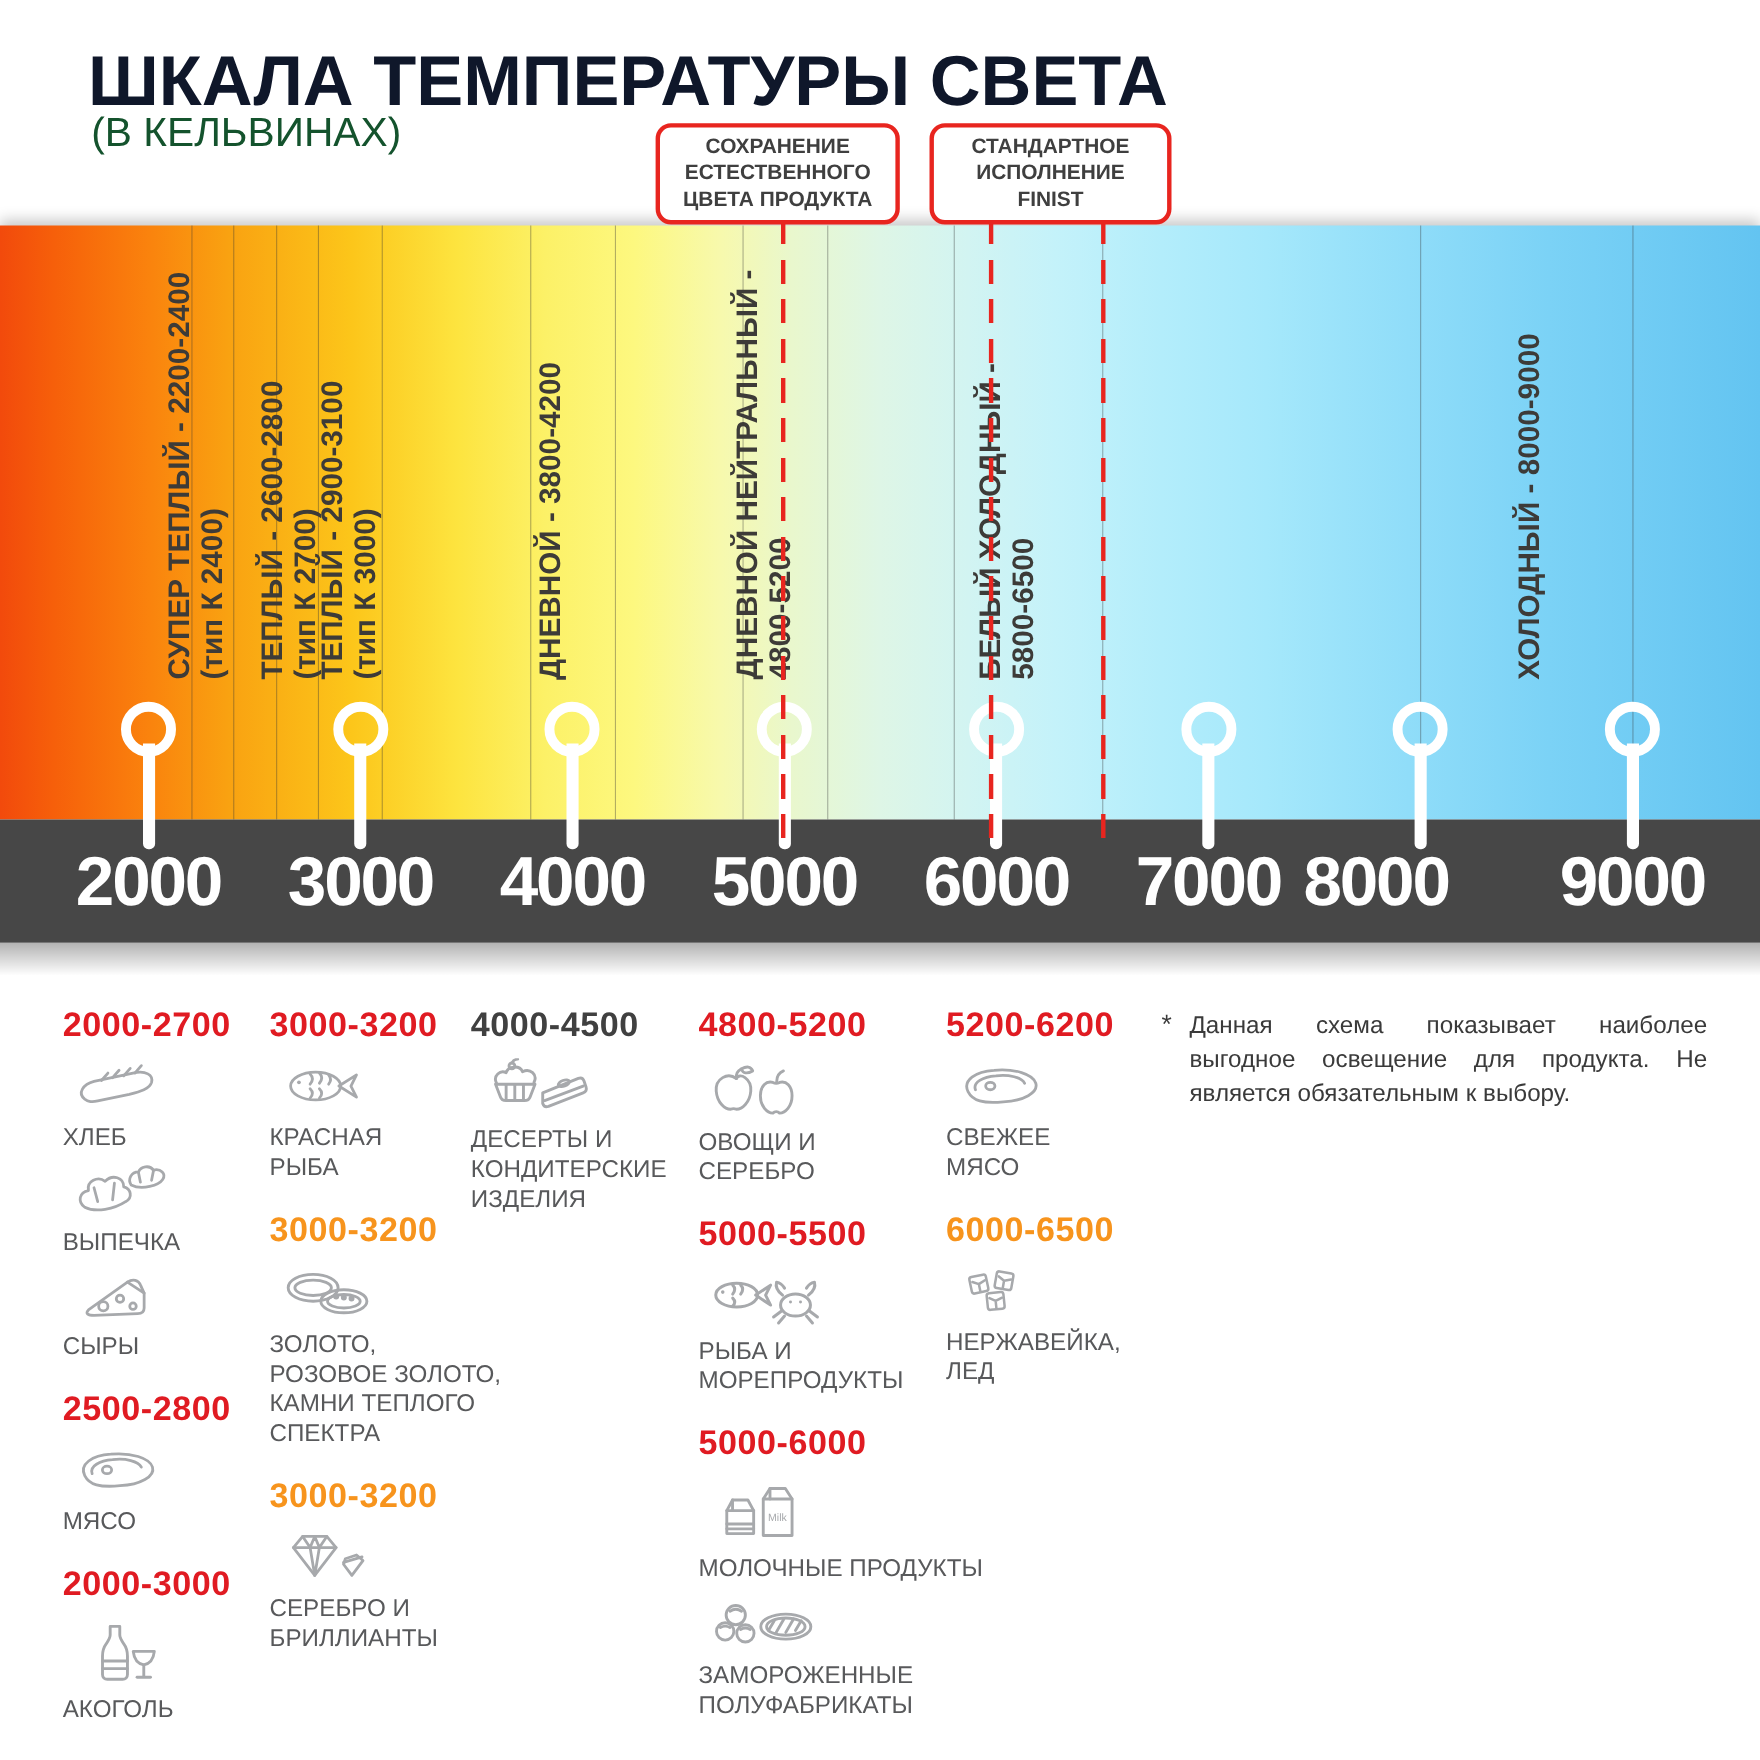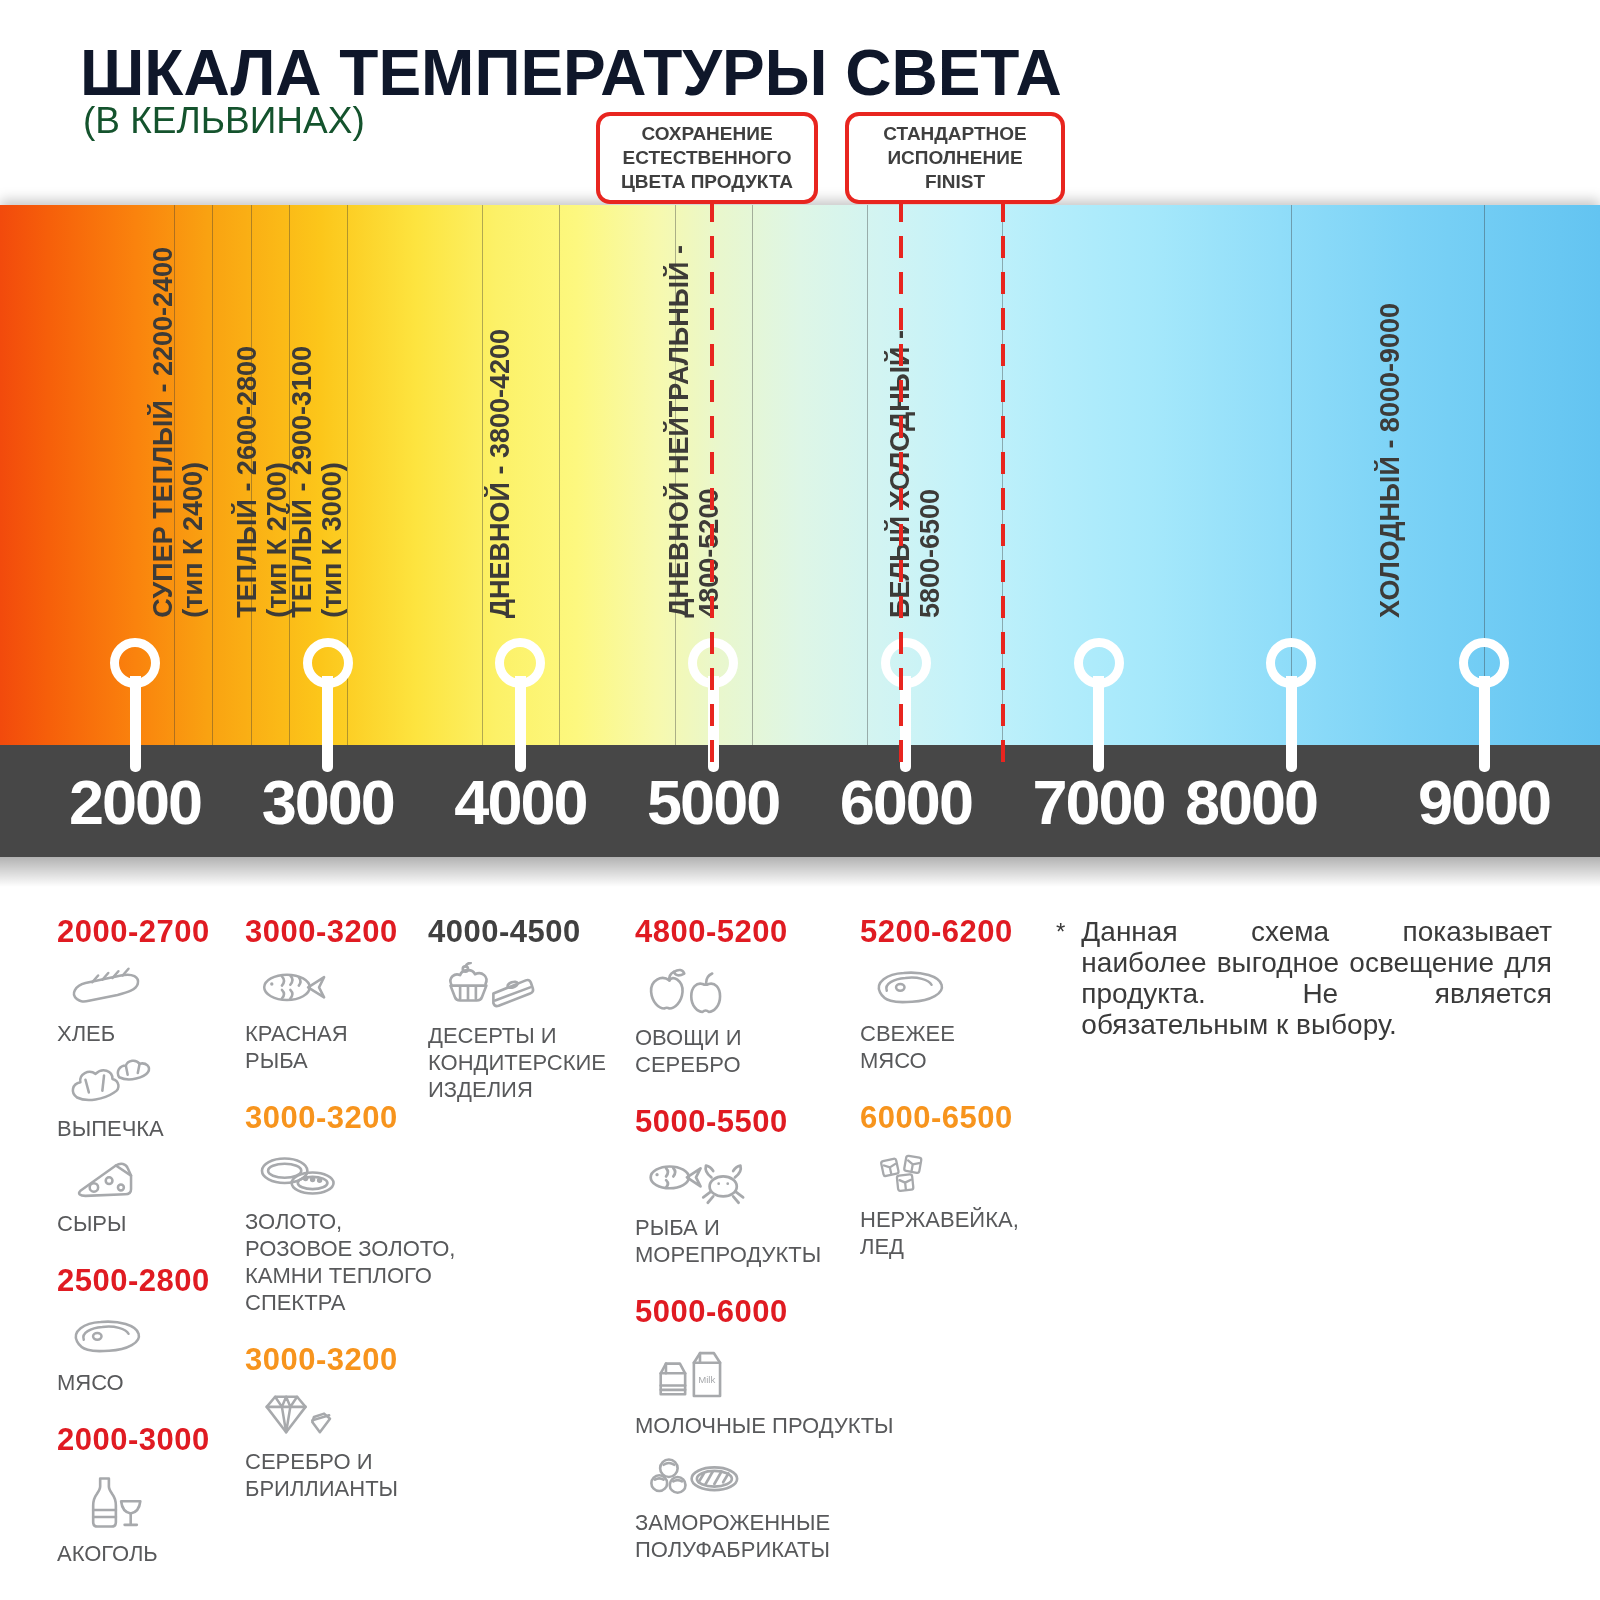--- a/index.html
+++ b/index.html
@@ -32,21 +32,21 @@
   .products{position:absolute;left:0;top:0;width:1600px;height:1600px;padding-left:16px;}
   .col{position:absolute;top:914px;}
   .pgroup{margin-bottom:26px;}
   .prange{font-size:31px;font-weight:bold;margin-bottom:12px;letter-spacing:0.5px;}
   .pentry{margin-bottom:10px;}
   .picon{margin:2px 0 4px 10px;}
   .picon svg{display:block;}
   .plabel{font-size:22px;color:#58595b;line-height:27px;white-space:pre-line;}
   .footnote{position:absolute;left:1056px;top:916px;width:496px;display:flex;gap:16px;color:#3a3a3a;}
   .fn-marker{font-size:24px;line-height:31px;}
-  .fn-text{font-size:28px;line-height:31px;text-align:justify;margin:0;flex:1;}
+  .fn-text{font-size:22px;line-height:31px;text-align:justify;margin:0;flex:1;}
   .icn{stroke:#a7a9ac;stroke-width:3;fill:none;stroke-linecap:round;stroke-linejoin:round;}
 </style>
 </head>
 <body>
 
 <div class="stage">
   <div class="title">ШКАЛА ТЕМПЕРАТУРЫ СВЕТА</div>
   <div class="subtitle">(В КЕЛЬВИНАХ)</div>
 
   <div class="callout" id="callout1">

